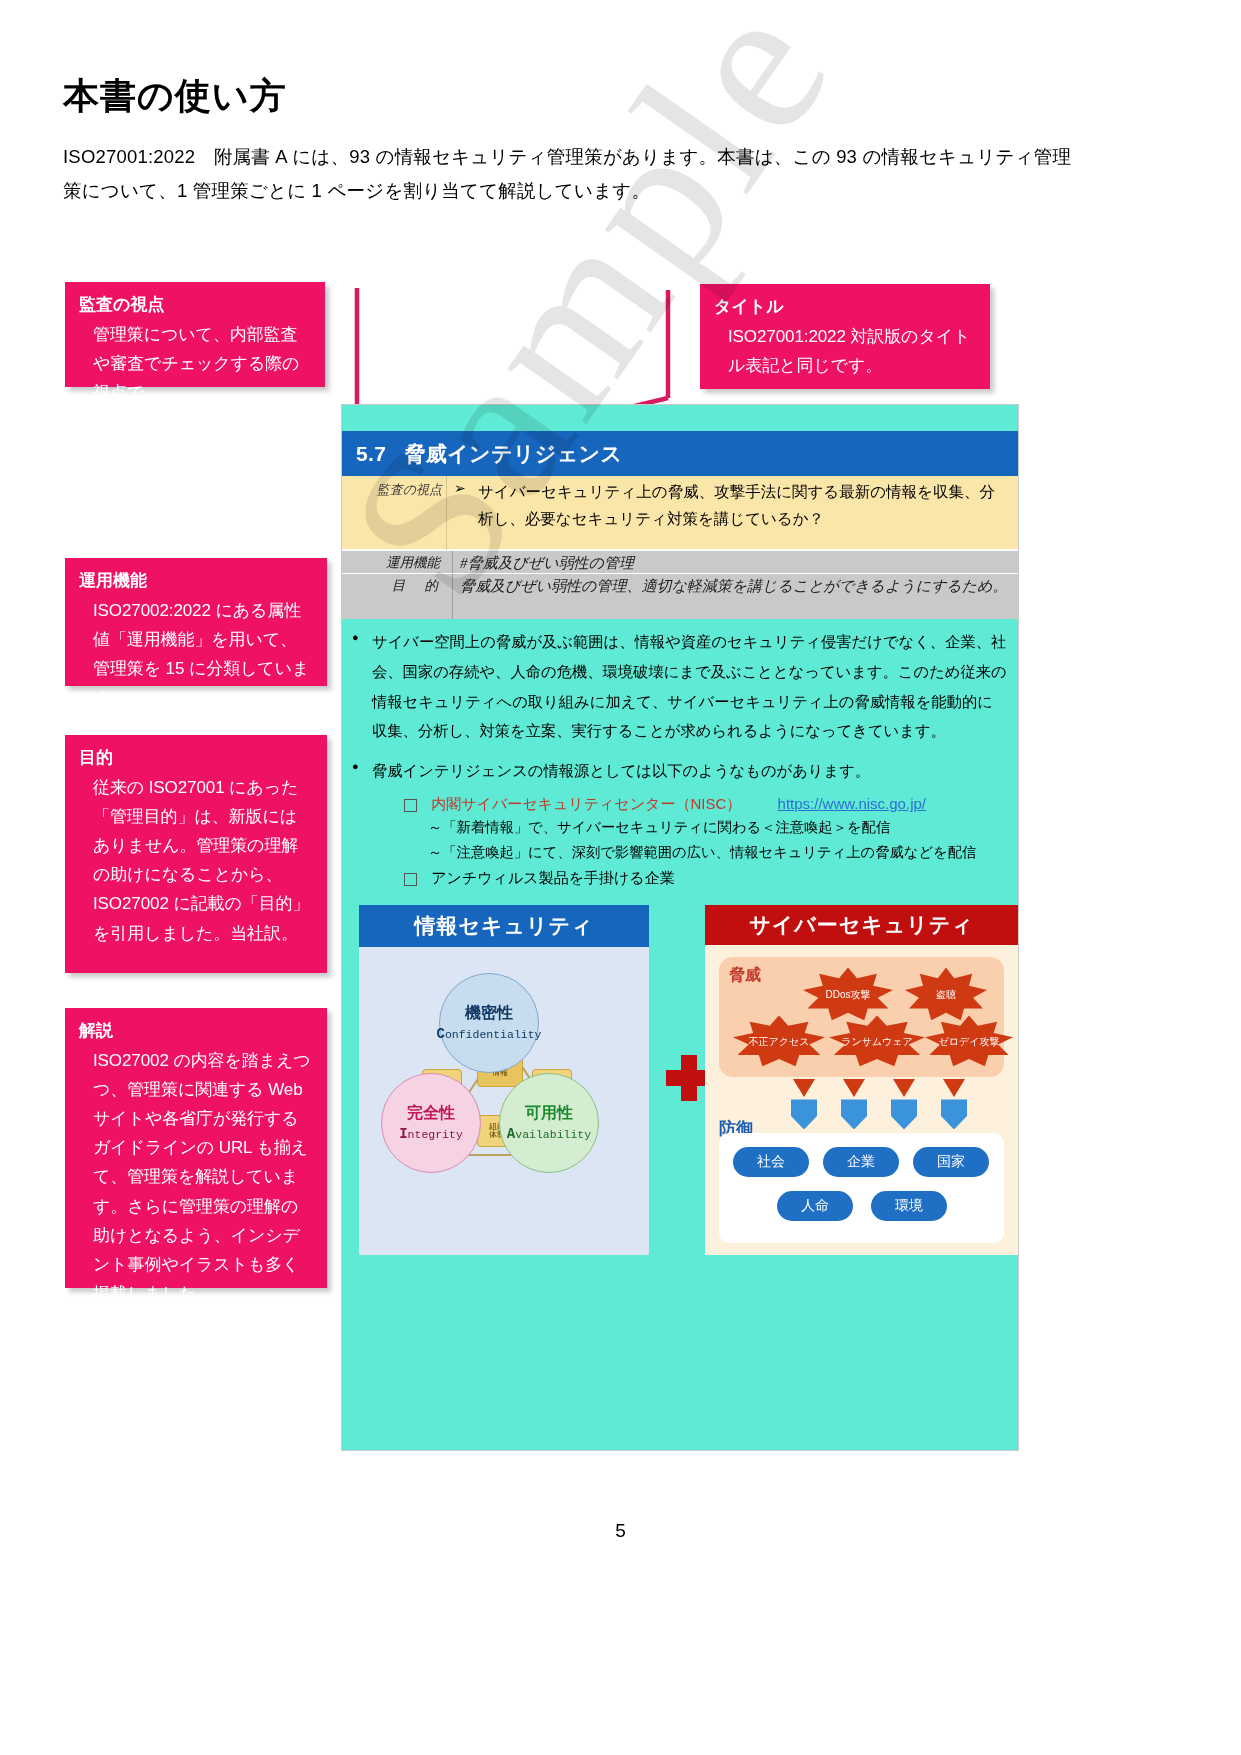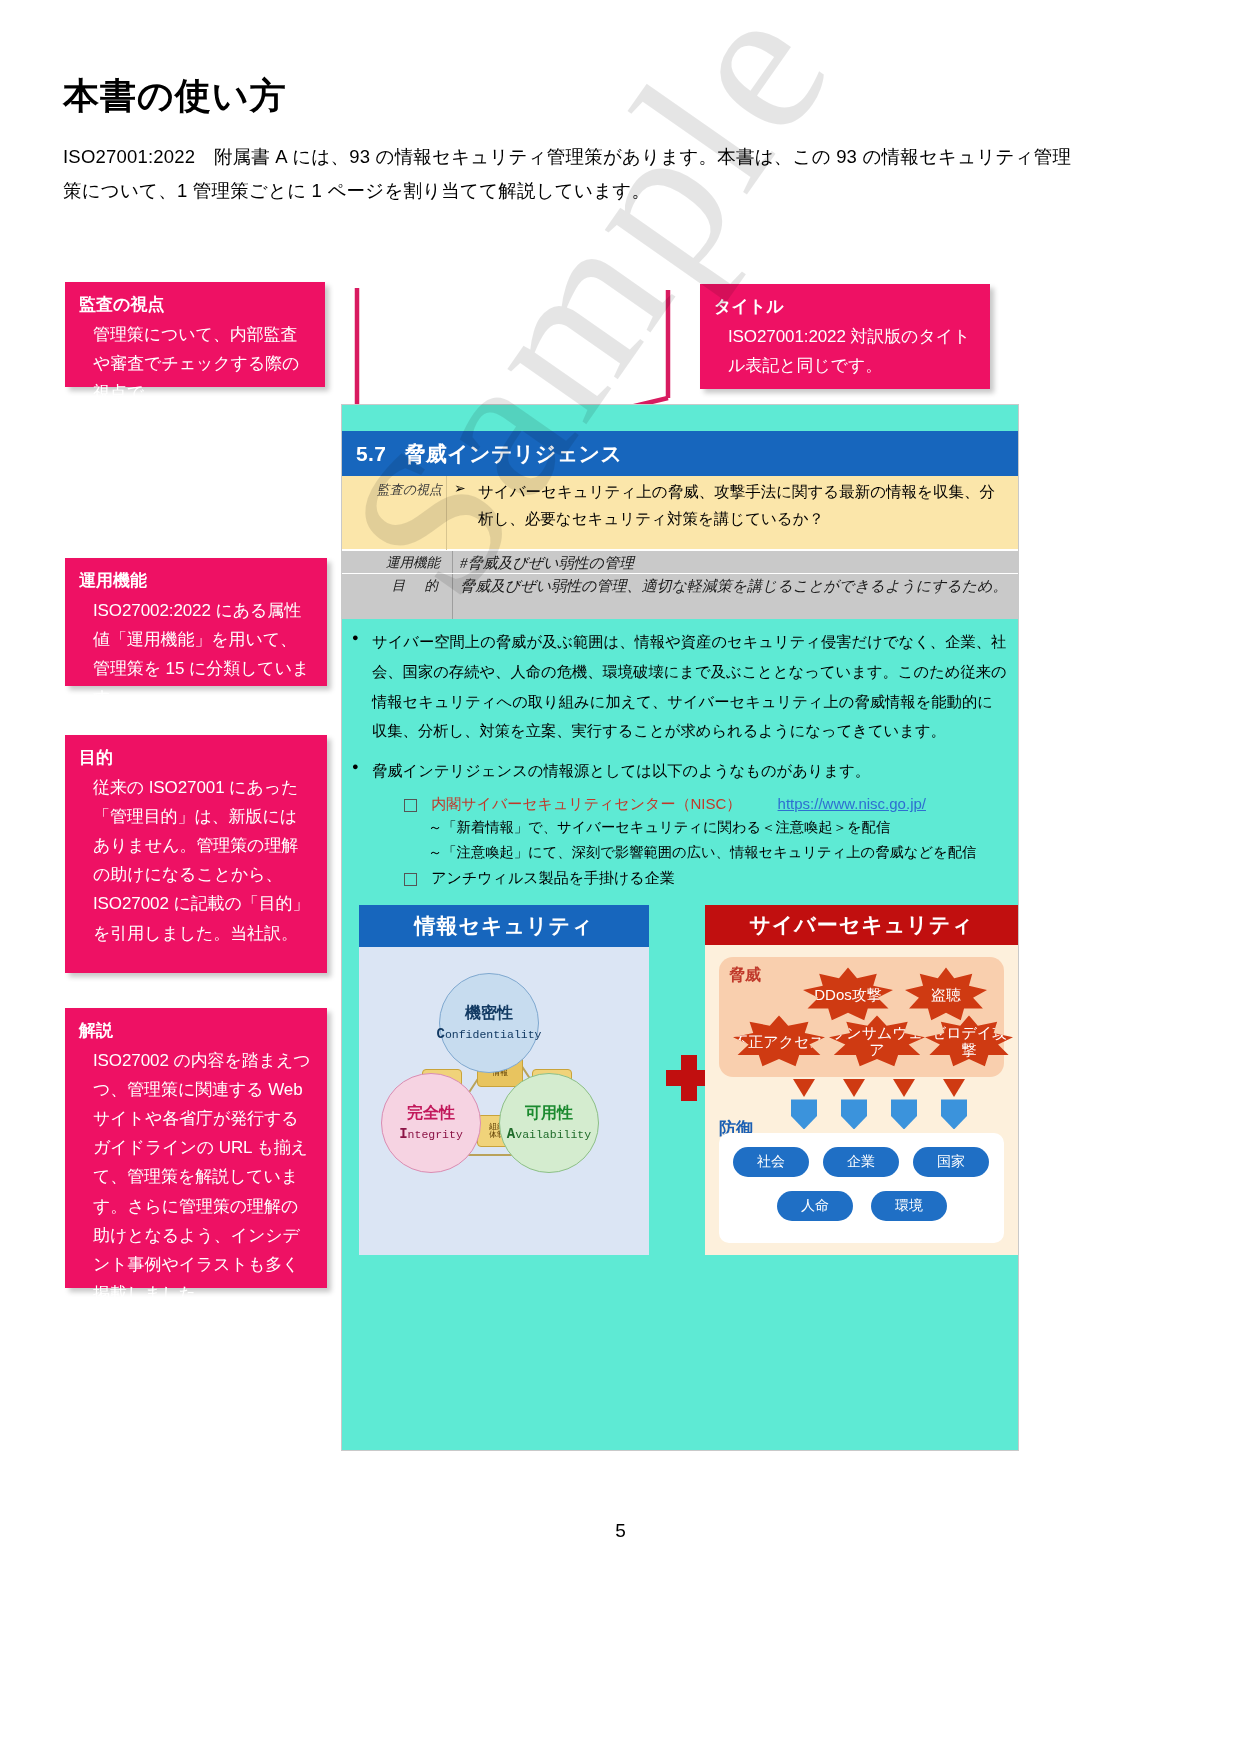--- a/index.html
+++ b/index.html
@@ -202,21 +202,21 @@
   .threat-box{
     position:absolute;left:14px;top:12px;width:285px;height:120px;
     background:#f9cfae;border-radius:14px;
   }
   .threat-label{
     position:absolute;left:10px;top:8px;font-size:16px;font-weight:bold;color:#c0392b;
   }
   .star{
     position:absolute;
     background:#cf3a12;
-    color:#fff;font-size:15px;
+    color:#fff;font-size:10px;
     display:flex;align-items:center;justify-content:center;
     text-align:center;line-height:1.15;
     clip-path:polygon(50% 0%,60% 20%,82% 12%,78% 34%,100% 42%,83% 56%,95% 76%,72% 76%,68% 98%,50% 84%,32% 98%,28% 76%,5% 76%,17% 56%,0% 42%,22% 34%,18% 12%,40% 20%);
   }
   #s1{left:84px;top:10px;width:90px;height:54px;}
   #s2{left:186px;top:10px;width:82px;height:54px;}
   #s3{left:14px;top:58px;width:92px;height:52px;}
   #s4{left:110px;top:58px;width:96px;height:52px;}
   #s5{left:206px;top:58px;width:88px;height:52px;}
 

